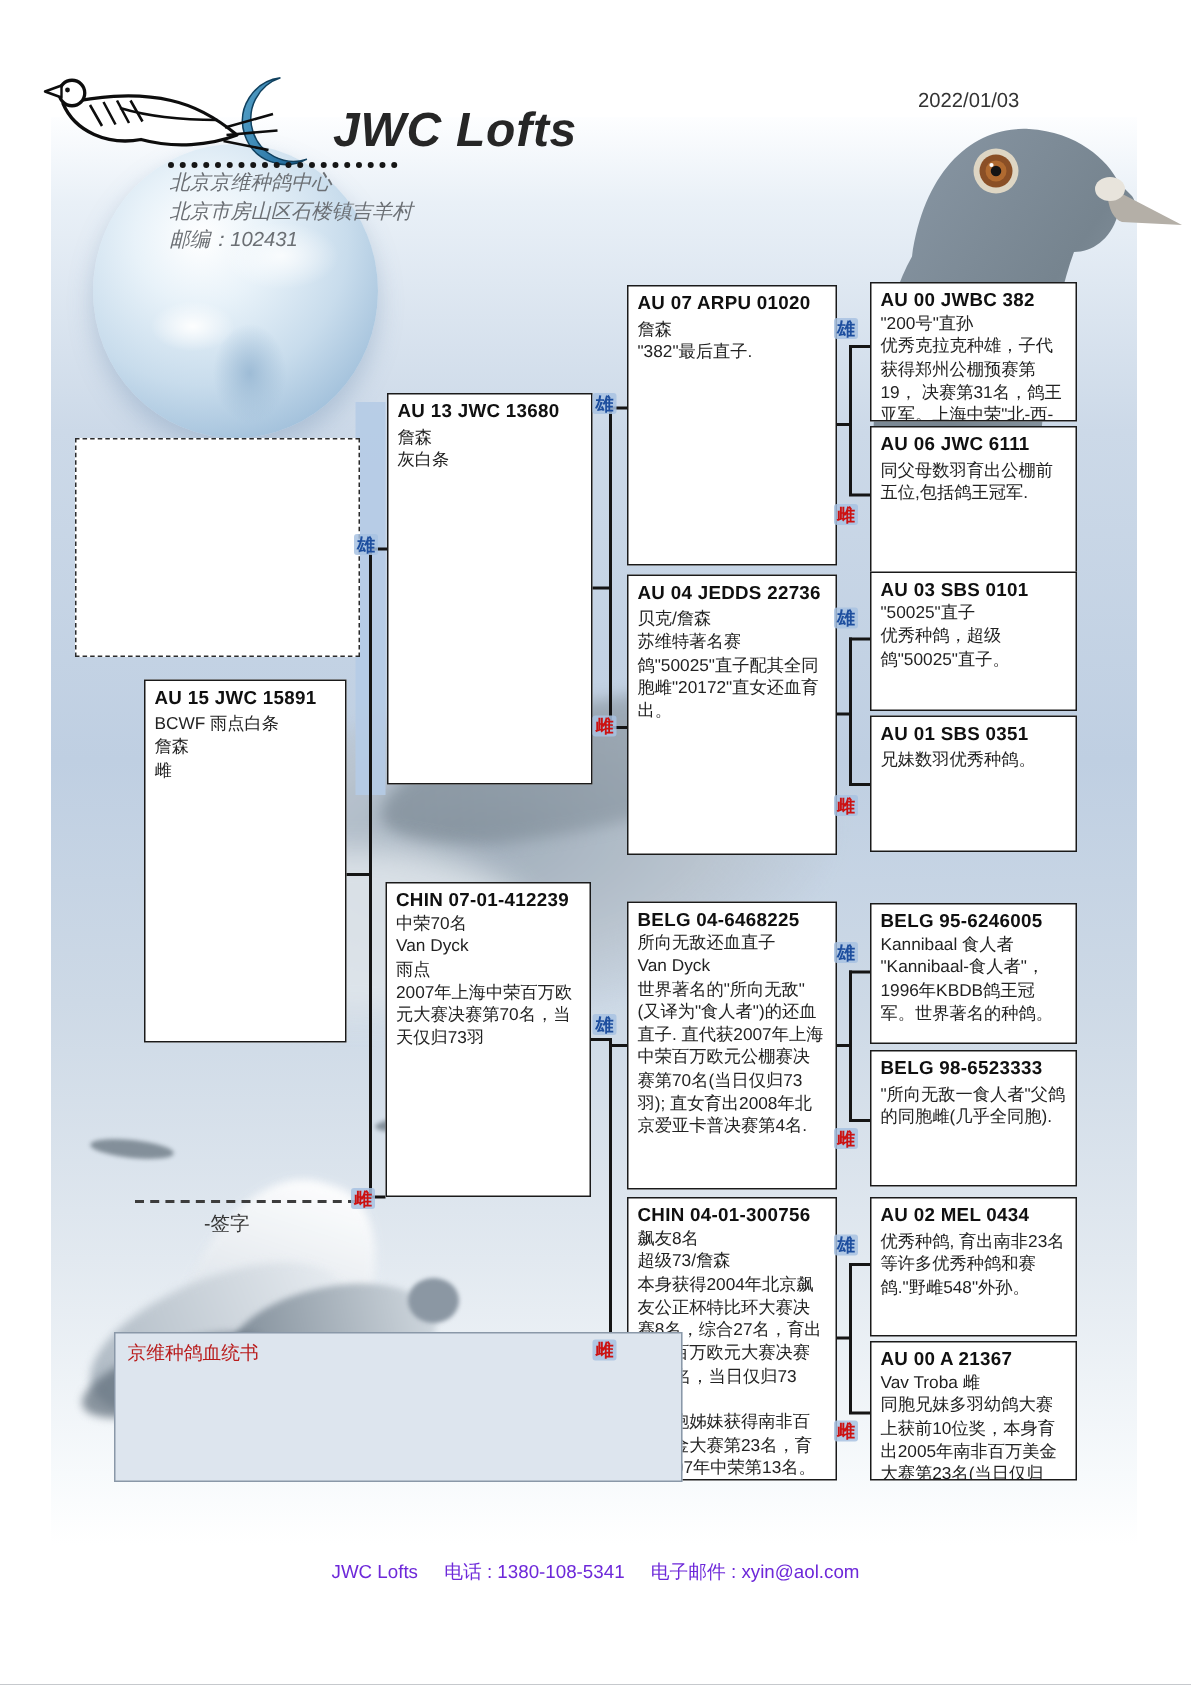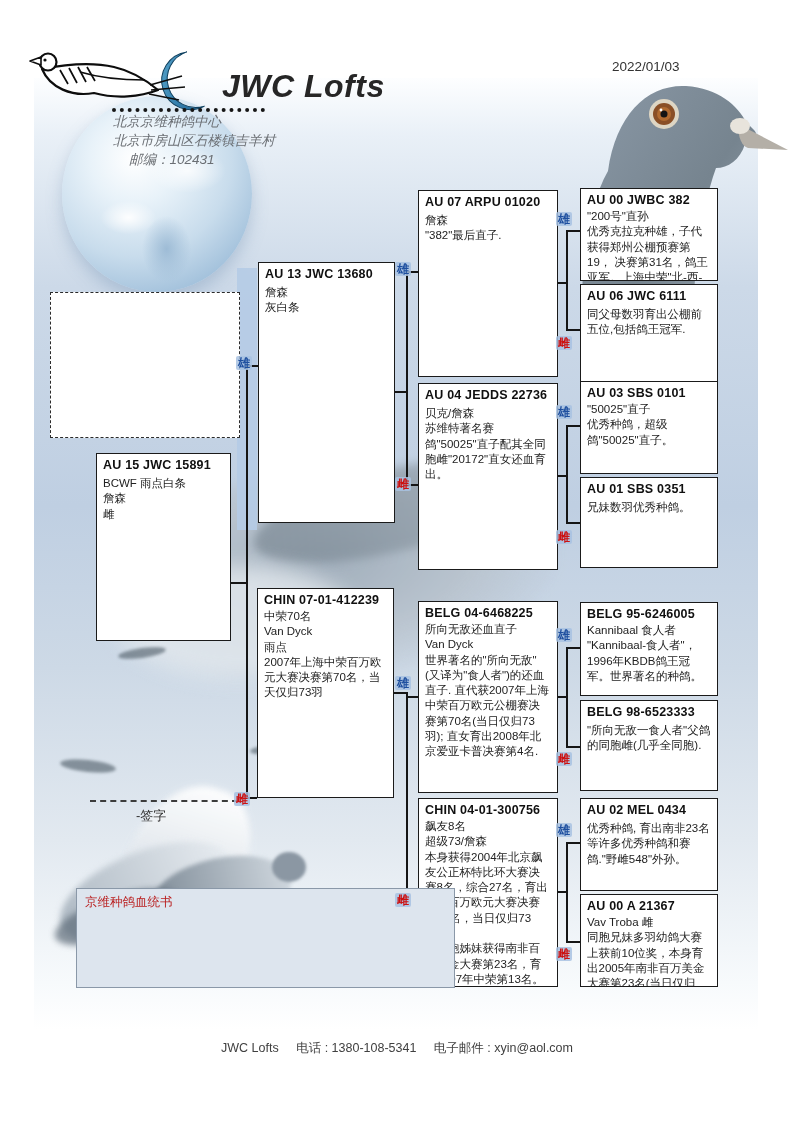--- a/index.html
+++ b/index.html
@@ -38,32 +38,32 @@
   #bird2{left:60px;top:760px;width:56px;height:12px;transform:rotate(6deg);}
   #bird3{left:250px;top:745px;width:40px;height:9px;transform:rotate(-5deg);}
   #sky-strip{position:absolute;left:237px;top:268px;width:20px;height:262px;background:#b5cbe6;opacity:.9;z-index:1;}
 
   
   #logo-svg{position:absolute;left:28px;top:50px;width:202px;height:70px;z-index:3;}
   #logo-text{position:absolute;left:222px;top:68px;font-size:32px;font-weight:bold;font-style:italic;
     color:#262626;letter-spacing:.5px;z-index:3;}
   #logo-underline{position:absolute;left:112px;top:108px;width:153px;height:0;border-top:4px dotted #161616;z-index:3;}
   .org-line{position:absolute;left:113px;font-style:italic;color:#6b6f74;font-size:13.5px;z-index:3;white-space:nowrap;}
-  #org1{top:113px;} #org2{top:132px;} #org3{top:151px;margin-left:16px;}
+  #org1{top:113px;} #org2{top:132px;} #org3{top:151px;}
   #date{position:absolute;left:612px;top:59px;font-size:13.5px;color:#333;z-index:3;}
 
   
   .pbox{position:absolute;background:#fff;border:1.6px solid #1a1a1a;padding:4px 6px;overflow:hidden;
     box-sizing:border-box;z-index:3;}
   .pbox-id{font-weight:bold;font-size:12.5px;color:#101010;letter-spacing:.2px;}
   .pbox-body{font-size:11.5px;color:#222;line-height:1.33;white-space:pre-line;margin-top:2px;}
   .pbox-body.gap{margin-top:4px;}
   #b-au13{left:258px;top:262px;width:137px;height:261px;}
   #b-chin07{left:257px;top:588px;width:137px;height:210px;}
-  #b-au15{left:96px;top:453px;width:135px;height:188px;}
+  #b-au15{left:96px;top:453px;width:135px;height:242px;}
   #b-au07{left:418px;top:190px;width:140px;height:187px;}
   #b-au04{left:418px;top:383px;width:140px;height:187px;}
   #b-belg04{left:418px;top:601px;width:140px;height:192px;}
   #b-chin04{left:418px;top:798px;width:140px;height:189px;}
   #b-jwbc382{left:580px;top:188px;width:138px;height:93px;}
   #b-jwc6111{left:580px;top:284px;width:138px;height:111px;}
   #b-sbs0101{left:580px;top:381px;width:138px;height:93px;}
   #b-sbs0351{left:580px;top:477px;width:138px;height:91px;}
   #b-belg95{left:580px;top:602px;width:138px;height:94px;}
   #b-belg98{left:580px;top:700px;width:138px;height:91px;}
@@ -77,21 +77,21 @@
   .hline{height:1.6px;} .vline{width:1.6px;}
   .marker{position:absolute;z-index:4;font-size:12px;font-weight:bold;line-height:1;
     padding:1px 2px;border-radius:2px;background:rgba(168,194,226,.85);}
   .marker.m{color:#1d4e9e;} .marker.f{color:#cc1111;}
 
   
   #sig-line{position:absolute;left:90px;top:800px;width:148px;height:0;border-top:2px dashed #3c3c3c;z-index:3;}
   #sig-label{position:absolute;left:136px;top:807px;font-size:13px;color:#333;z-index:3;}
   #cert-box{position:absolute;left:76px;top:888px;width:379px;height:100px;background:#dde5ee;
     border:1px solid #8a98a8;padding:5px 8px;box-sizing:border-box;font-size:12.5px;color:#b91c1c;z-index:3;}
-  #footer{position:absolute;left:0;top:1040px;width:100%;text-align:center;font-size:12.5px;color:#404040;z-index:3;}
+  #footer{position:absolute;left:0;top:1040px;width:100%;text-align:center;font-size:12.5px;color:#6d28d9;z-index:3;}
   #footer span{margin:0 7px;}
 </style>
 </head>
 <body>
 
 <div id="page">
 
   <div id="collage"></div>
   <div id="globe" class="blob"></div>
   <svg id="head-photo" viewBox="0 0 242 258">

